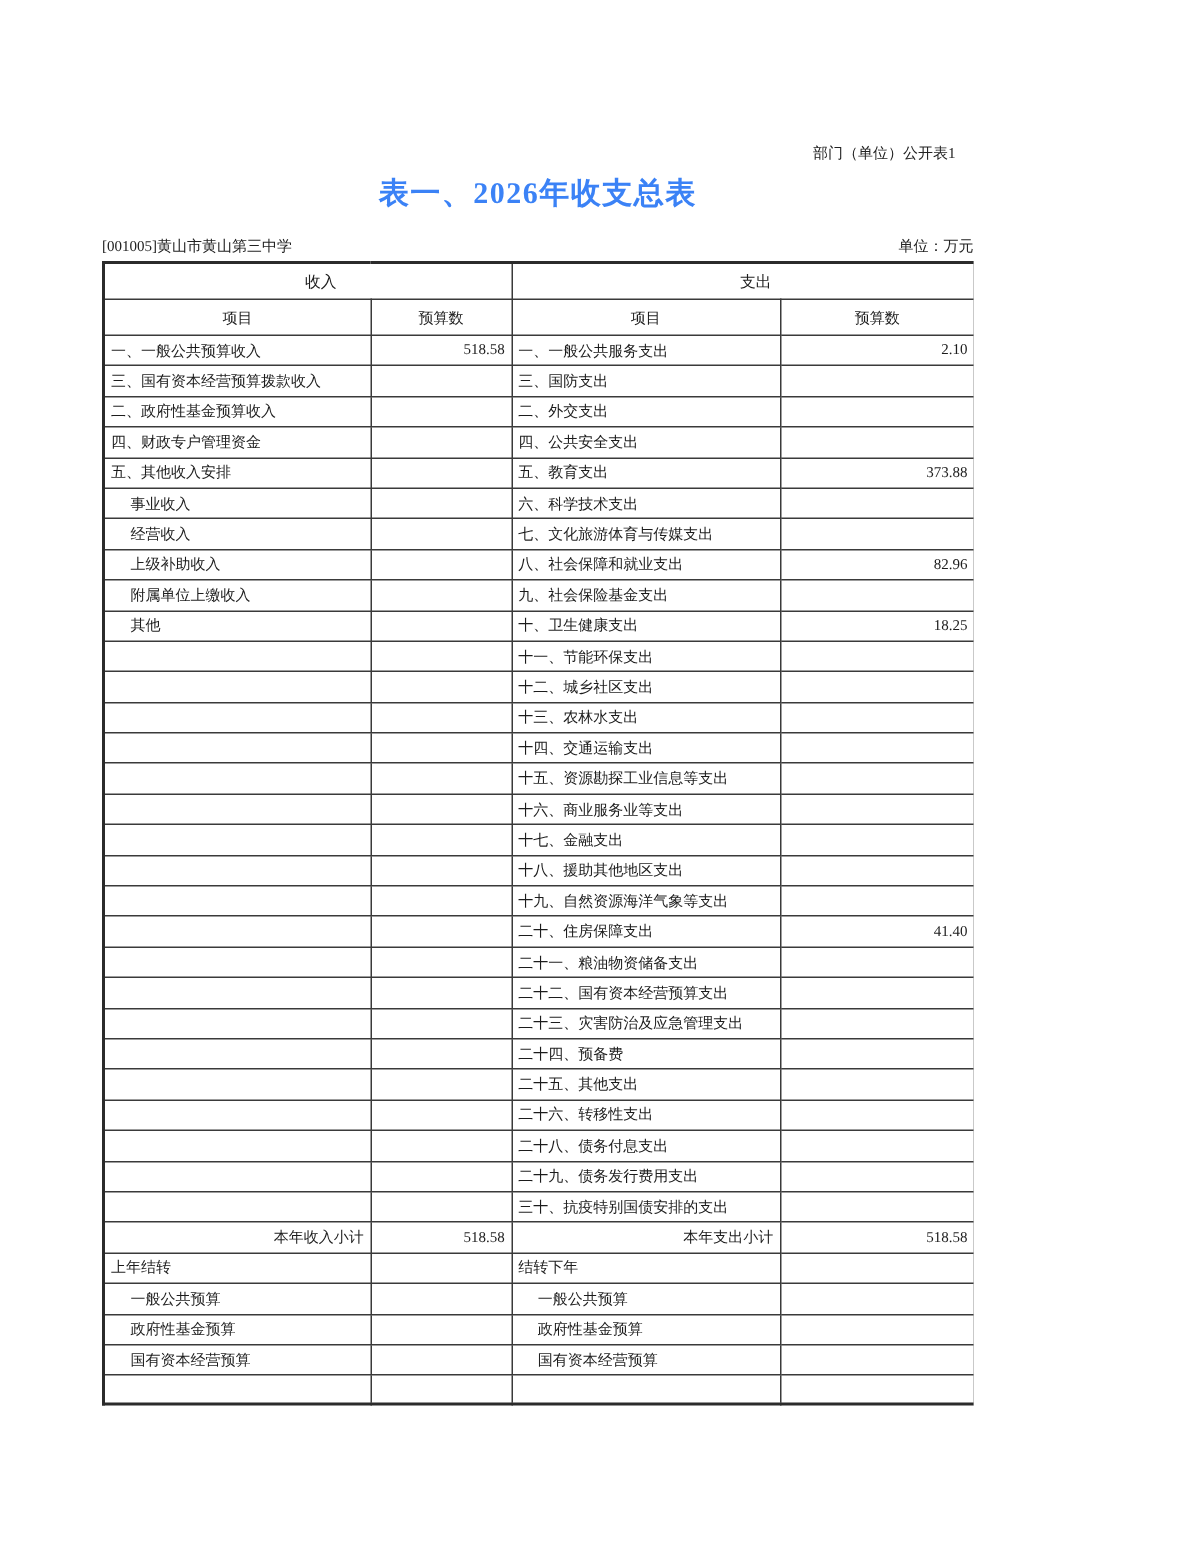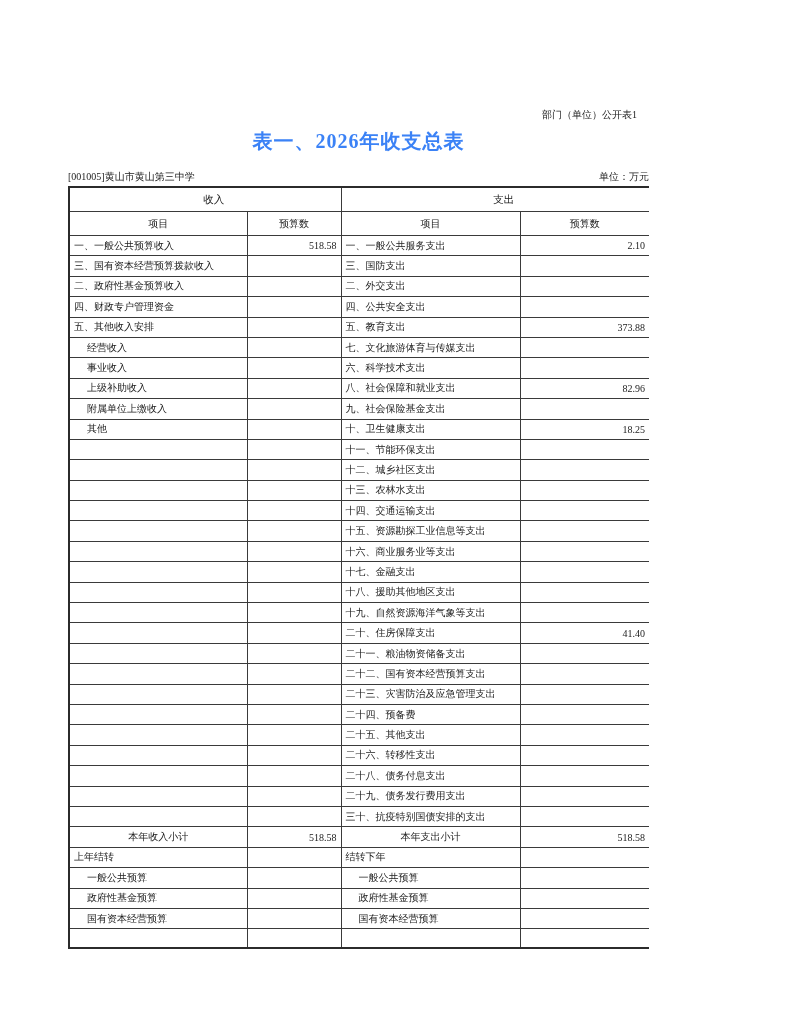--- a/index.html
+++ b/index.html
@@ -1,37 +1,37 @@
 <!DOCTYPE html>
 <html><head>
 <meta charset="utf-8">
 <style>
   html,body{margin:0;padding:0;}
   body{
     width:800px;height:1035px;position:relative;background:#ffffff;
     font-family:"Liberation Serif","DejaVu Serif",serif;color:#1c1c1c;
   }
-  .sheet{position:absolute;left:68px;top:12px;width:581px;}
+  .sheet{position:absolute;left:68px;top:0;width:581px;}
   .corner{margin-top:96px;text-align:right;padding-right:12px;font-size:10px;line-height:13px;color:#222;}
   .title{margin-top:7px;text-align:center;font-size:20px;line-height:26px;font-weight:700;letter-spacing:1px;color:#3b82f6;}
   .meta{margin-top:16px;display:flex;justify-content:space-between;font-size:10px;line-height:13px;color:#222;}
   .table-clip{margin-top:3px;height:770px;overflow:hidden;}
   table.budget{border-collapse:collapse;table-layout:fixed;width:581px;border:2px solid #2b2b2b;}
   table.budget th, table.budget td{
     border:1px solid #3a3a3a;padding:0 4px;font-size:10px;font-weight:400;
     overflow:hidden;white-space:nowrap;color:#1c1c1c;
   }
   tr.h1 th{height:23px;font-size:10.5px;text-align:center;padding-left:21px;}
   tr.h2 th{height:23px;text-align:center;}
   td{height:19.4px;}
   .c-label{text-align:left;}
   .c-label.indent{padding-left:17px;}
   .c-value{text-align:right;}
   .bold{font-weight:700;}
-  .subtotal{text-align:center;font-weight:700;}
+  .subtotal{text-align:right;font-weight:700;}
   tr.partial td{height:18px;}
 </style>
 </head>
 <body>
 
 <div class="sheet">
   <div class="corner">部门（单位）公开表1</div>
   <div class="title">表一、2026年收支总表</div>
   <div class="meta">
     <span>[001005]黄山市黄山第三中学</span>
@@ -82,29 +82,29 @@
             <td class="c-label">四、公共安全支出</td>
             <td class="c-value"></td>
           </tr>
           <tr>
             <td class="c-label">五、其他收入安排</td>
             <td class="c-value"></td>
             <td class="c-label">五、教育支出</td>
             <td class="c-value">373.88</td>
           </tr>
           <tr>
+            <td class="c-label indent">事业收入</td>
+            <td class="c-value"></td>
+            <td class="c-label">六、科学技术支出</td>
+            <td class="c-value"></td>
+          </tr>
+          <tr>
             <td class="c-label indent">经营收入</td>
             <td class="c-value"></td>
             <td class="c-label">七、文化旅游体育与传媒支出</td>
-            <td class="c-value"></td>
-          </tr>
-          <tr>
-            <td class="c-label indent">事业收入</td>
-            <td class="c-value"></td>
-            <td class="c-label">六、科学技术支出</td>
             <td class="c-value"></td>
           </tr>
           <tr>
             <td class="c-label indent">上级补助收入</td>
             <td class="c-value"></td>
             <td class="c-label">八、社会保障和就业支出</td>
             <td class="c-value">82.96</td>
           </tr>
           <tr>
             <td class="c-label indent">附属单位上缴收入</td>

